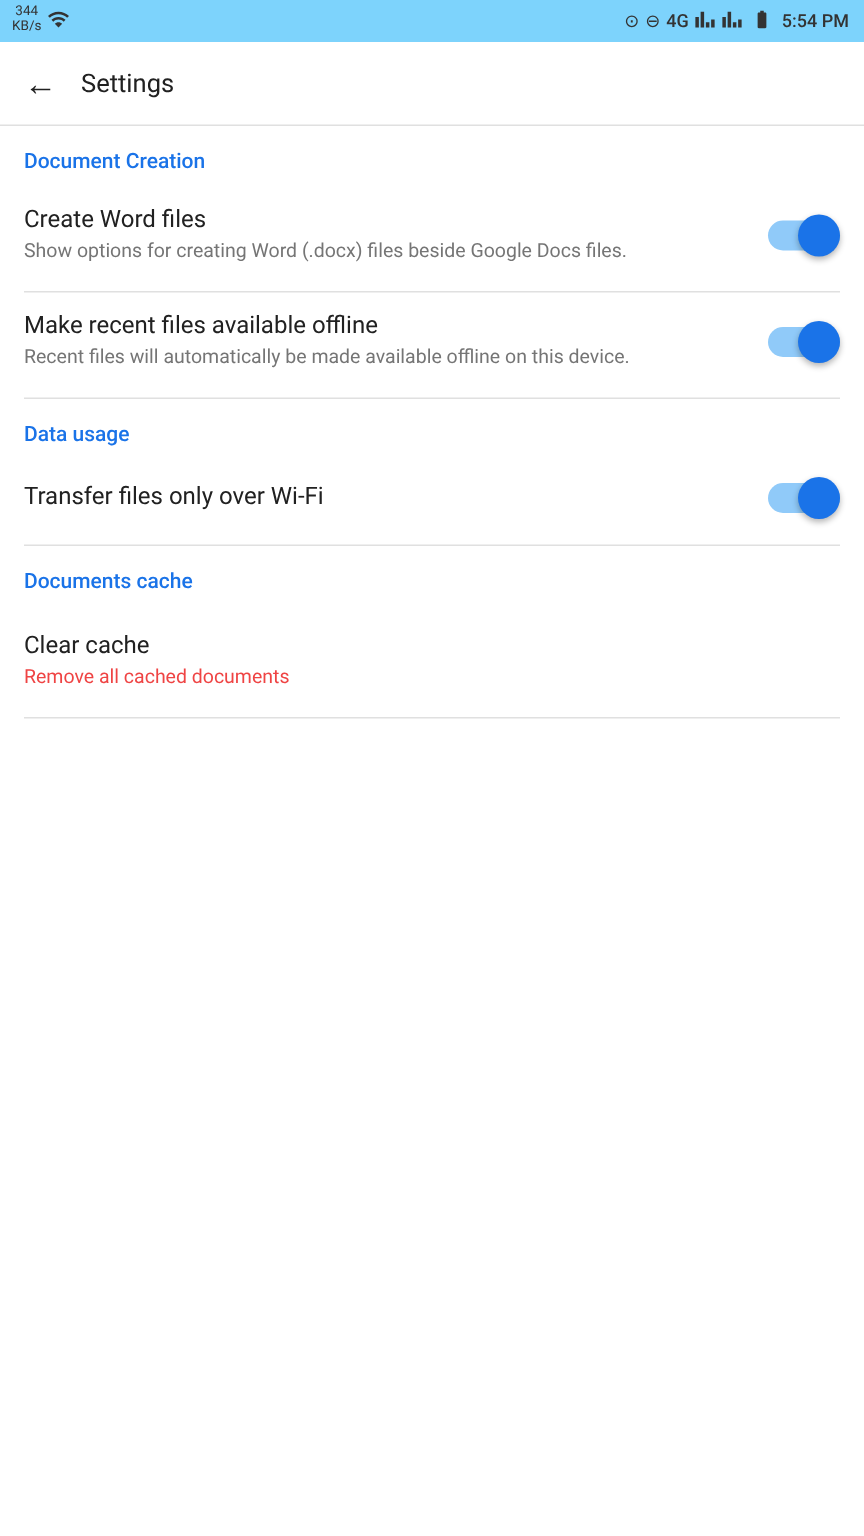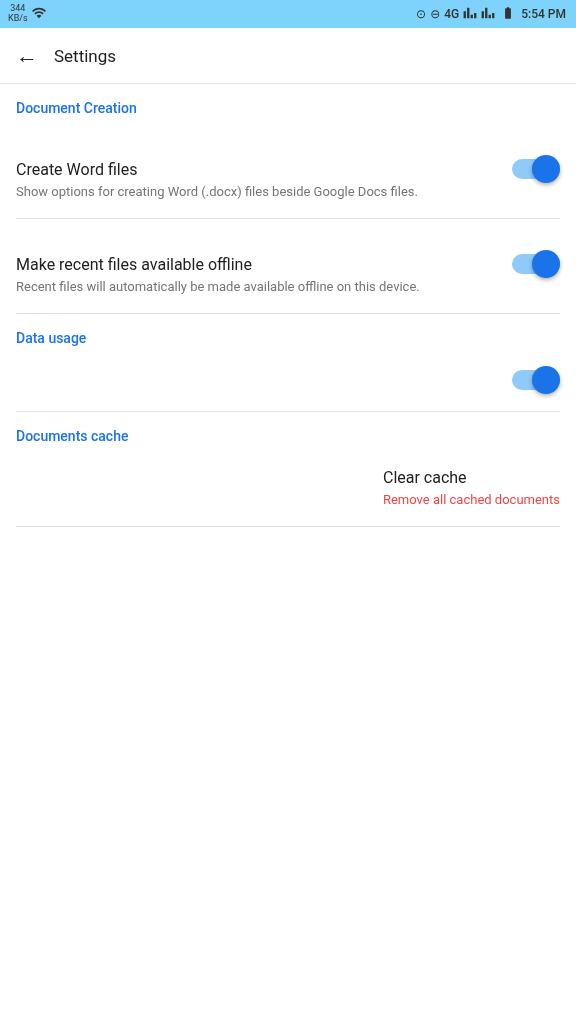--- a/index.html
+++ b/index.html
@@ -79,21 +79,20 @@
       display: flex;
       align-items: center;
       justify-content: space-between;
       padding: 12px 16px 16px 16px;
       border-bottom: 1px solid transparent;
     }
 
     .setting-item-text {
       flex: 1;
       margin-right: 16px;
-      margin-top: 24px;
     }
 
     .setting-title {
       font-size: 16px;
       color: #212121;
       font-weight: 400;
       margin-bottom: 4px;
     }
 
     .setting-desc {
@@ -136,21 +135,20 @@
       height: 1px;
       background: #e0e0e0;
       margin: 0 16px;
     }
 
     
     .cache-item {
       display: flex;
       align-items: flex-start;
       padding: 16px 16px 16px 16px;
-      justify-content: flex-end;
     }
     .cache-item-text .setting-title {
       font-size: 16px;
       color: #212121;
       margin-bottom: 4px;
     }
     .cache-item-text .setting-desc {
       font-size: 13px;
       color: #ef4444;
     }
@@ -228,20 +226,21 @@
       </div>
     </div>
   </div>
 
   <div class="bottom-divider"></div>
 
   <div>
     <div class="section-header">Data usage</div>
     <div class="setting-item">
       <div class="setting-item-text">
+        <div class="setting-title">Transfer files only over Wi-Fi</div>
       </div>
       <div class="toggle-switch">
         <div class="toggle-track"></div>
         <div class="toggle-thumb"></div>
       </div>
     </div>
   </div>
 
   <div class="bottom-divider"></div>
 

